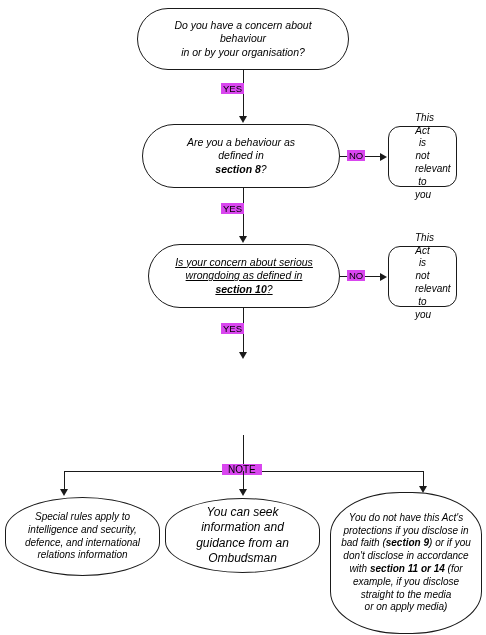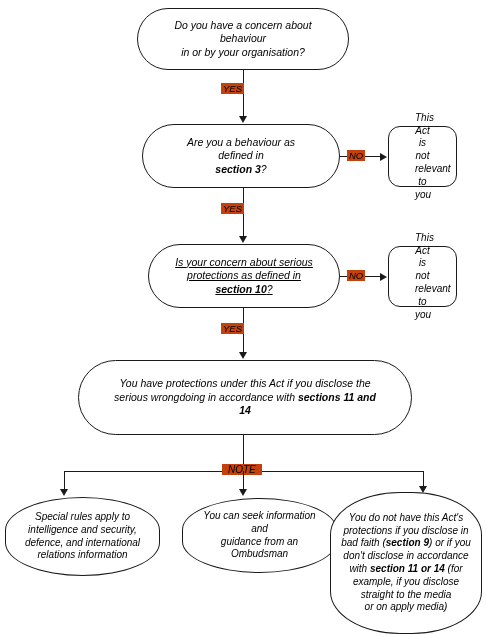--- a/index.html
+++ b/index.html
@@ -52,21 +52,21 @@
   }
 
   
   #node-concern      { left: 137px; top: 8px;   width: 212px; height: 62px;  font-size: 10.5px; }
   #node-discloser    { left: 142px; top: 124px; width: 198px; height: 64px;  font-size: 10.5px; }
   #node-wrongdoing   { left: 148px; top: 244px; width: 192px; height: 64px;  font-size: 10.5px; text-decoration: underline; }
   #node-protections  { left: 78px;  top: 360px; width: 334px; height: 75px;  font-size: 10.5px; }
   #node-notrelevant-1{ left: 388px; top: 126px; width: 69px;  height: 61px;  font-size: 10px; }
   #node-notrelevant-2{ left: 388px; top: 246px; width: 69px;  height: 61px;  font-size: 10px; }
   #node-special-rules{ left: 5px;   top: 497px; width: 155px; height: 79px;  font-size: 10px; }
-  #node-ombudsman    { left: 182px; top: 498px; width: 155px; height: 75px;  font-size: 10px; }
+  #node-ombudsman    { left: 165px; top: 498px; width: 155px; height: 75px;  font-size: 12px; }
   #node-noprotection { left: 330px; top: 492px; width: 152px; height: 142px; font-size: 10px; }
 
   
   .vline {
     position: absolute;
     width: 1px;
     background: #1a1a1a;
   }
   .hline {
     position: absolute;
@@ -84,24 +84,23 @@
   .arrow-right {
     position: absolute;
     width: 0;
     height: 0;
     border-top: 4px solid transparent;
     border-bottom: 4px solid transparent;
     border-left: 7px solid #1a1a1a;
   }
   .edge-label {
     position: absolute;
-    font-style: italic;
     font-size: 9.5px;
     color: #000000;
-    background: #c2410c;
+    background: #d946ef;
     white-space: nowrap;
     padding: 0 2px;
   }
   .edge-label.note-label {
     font-size: 10px;
     padding: 0 6px;
   }
   b { font-weight: bold; }
 </style>
 </head>
@@ -116,21 +115,21 @@
     </span>
   </div>
 
   <div class="vline" style="left:243px; top:70px; height:47px;"></div>
   <div class="arrow-down" style="left:239px; top:116px;"></div>
   <div class="edge-label" style="left:221px; top:83px;">YES</div>
 
   <div class="node shape-stadium" id="node-discloser">
     <span class="txt">
       <span>Are you a behaviour as defined in</span><br>
-      <b>section 3</b><span>?</span>
+      <b>section 8</b><span>?</span>
     </span>
   </div>
 
   <div class="hline" style="left:340px; top:156px; width:40px;"></div>
   <div class="arrow-right" style="left:380px; top:153px;"></div>
   <div class="edge-label" style="left:347px; top:150px;">NO</div>
 
   <div class="node shape-rounded-rect" id="node-notrelevant-1">
     <span class="txt">
       <span>This Act is</span><br>
@@ -139,45 +138,40 @@
     </span>
   </div>
 
   <div class="vline" style="left:243px; top:188px; height:48px;"></div>
   <div class="arrow-down" style="left:239px; top:236px;"></div>
   <div class="edge-label" style="left:221px; top:203px;">YES</div>
 
   <div class="node shape-stadium" id="node-wrongdoing">
     <span class="txt">
       <span>Is your concern about serious</span><br>
-      <span>protections as defined in </span><b>section 10</b><span>?</span>
+      <span>wrongdoing as defined in </span><b>section 10</b><span>?</span>
     </span>
   </div>
 
   <div class="hline" style="left:340px; top:276px; width:40px;"></div>
   <div class="arrow-right" style="left:380px; top:273px;"></div>
   <div class="edge-label" style="left:347px; top:270px;">NO</div>
 
   <div class="node shape-rounded-rect" id="node-notrelevant-2">
     <span class="txt">
       <span>This Act is</span><br>
       <span>not relevant to</span><br>
       <span>you</span>
     </span>
   </div>
 
   <div class="vline" style="left:243px; top:308px; height:45px;"></div>
   <div class="arrow-down" style="left:239px; top:352px;"></div>
   <div class="edge-label" style="left:221px; top:323px;">YES</div>
 
-  <div class="node shape-stadium" id="node-protections">
-    <span class="txt" style="padding:0 34px;">
-      <span>You have protections under this Act if you disclose the serious wrongdoing in accordance with </span><b>sections 11 and 14</b>
-    </span>
-  </div>
 
   <div class="vline" style="left:243px; top:435px; height:36px;"></div>
   <div class="hline" style="left:64px; top:471px; width:359px;"></div>
   <div class="edge-label note-label" style="left:222px; top:464px;">NOTE</div>
 
   <div class="vline" style="left:64px; top:471px; height:19px;"></div>
   <div class="arrow-down" style="left:60px; top:489px;"></div>
 
   <div class="vline" style="left:243px; top:471px; height:19px;"></div>
   <div class="arrow-down" style="left:239px; top:489px;"></div>

